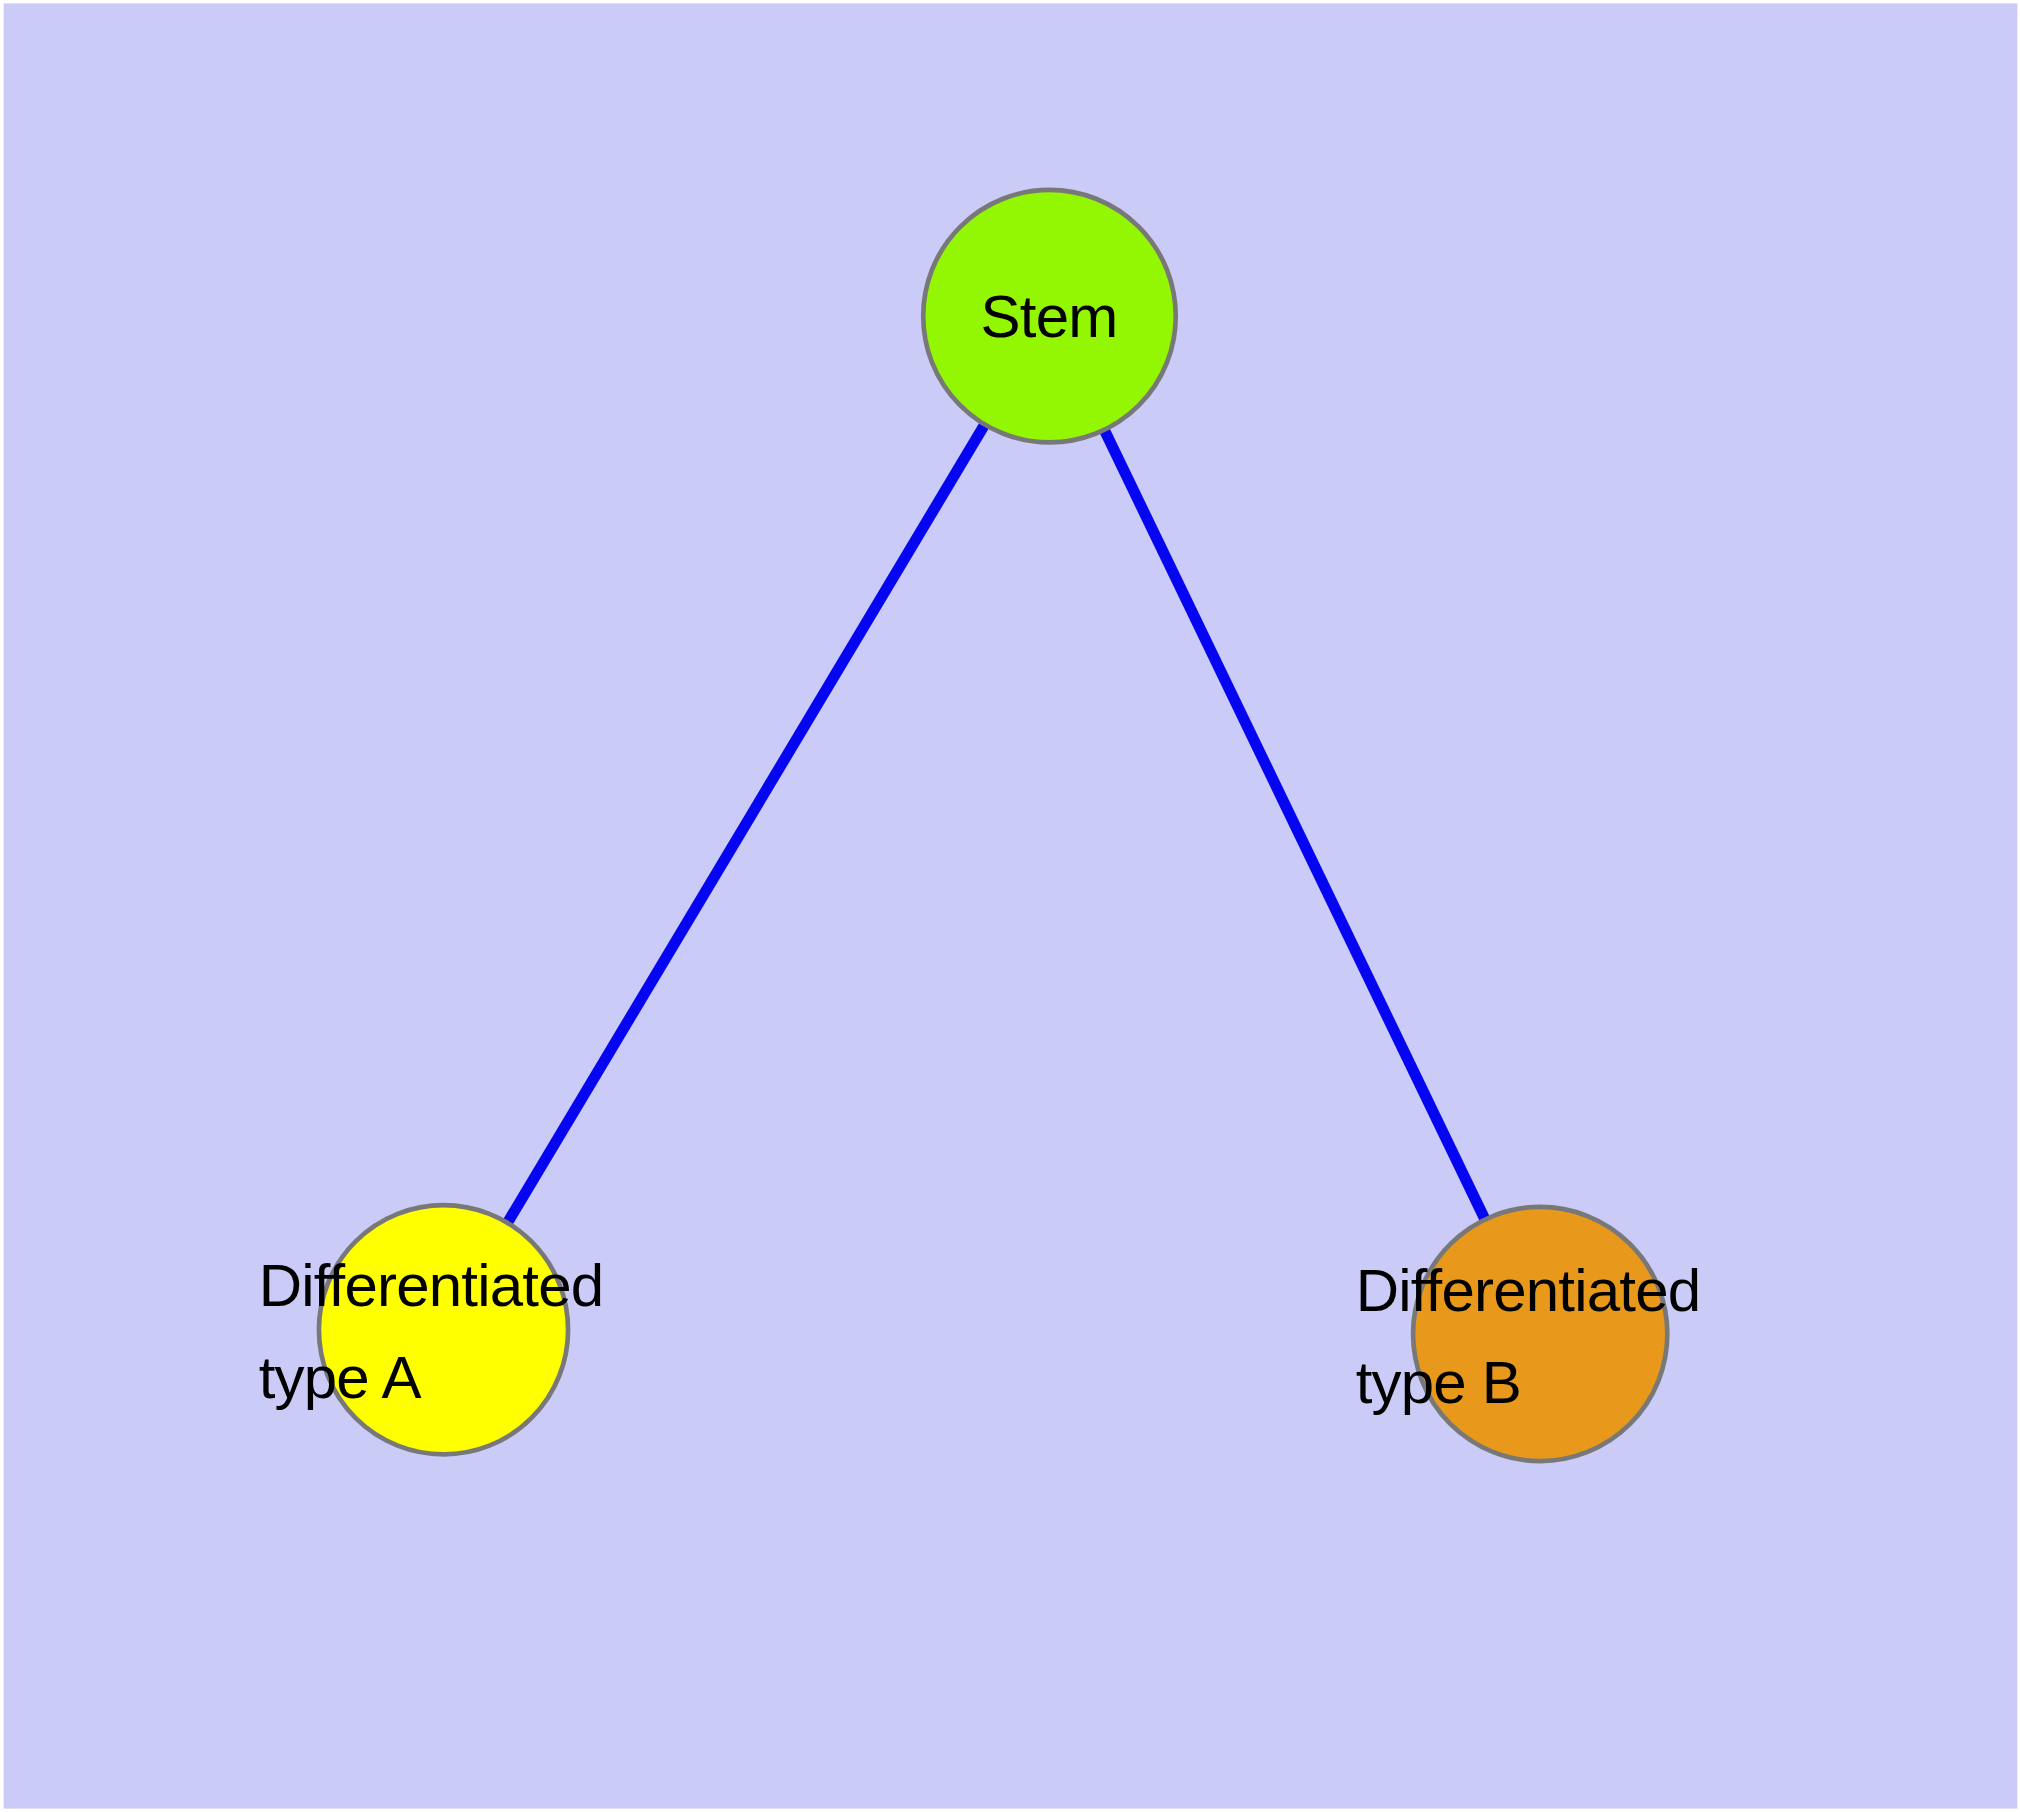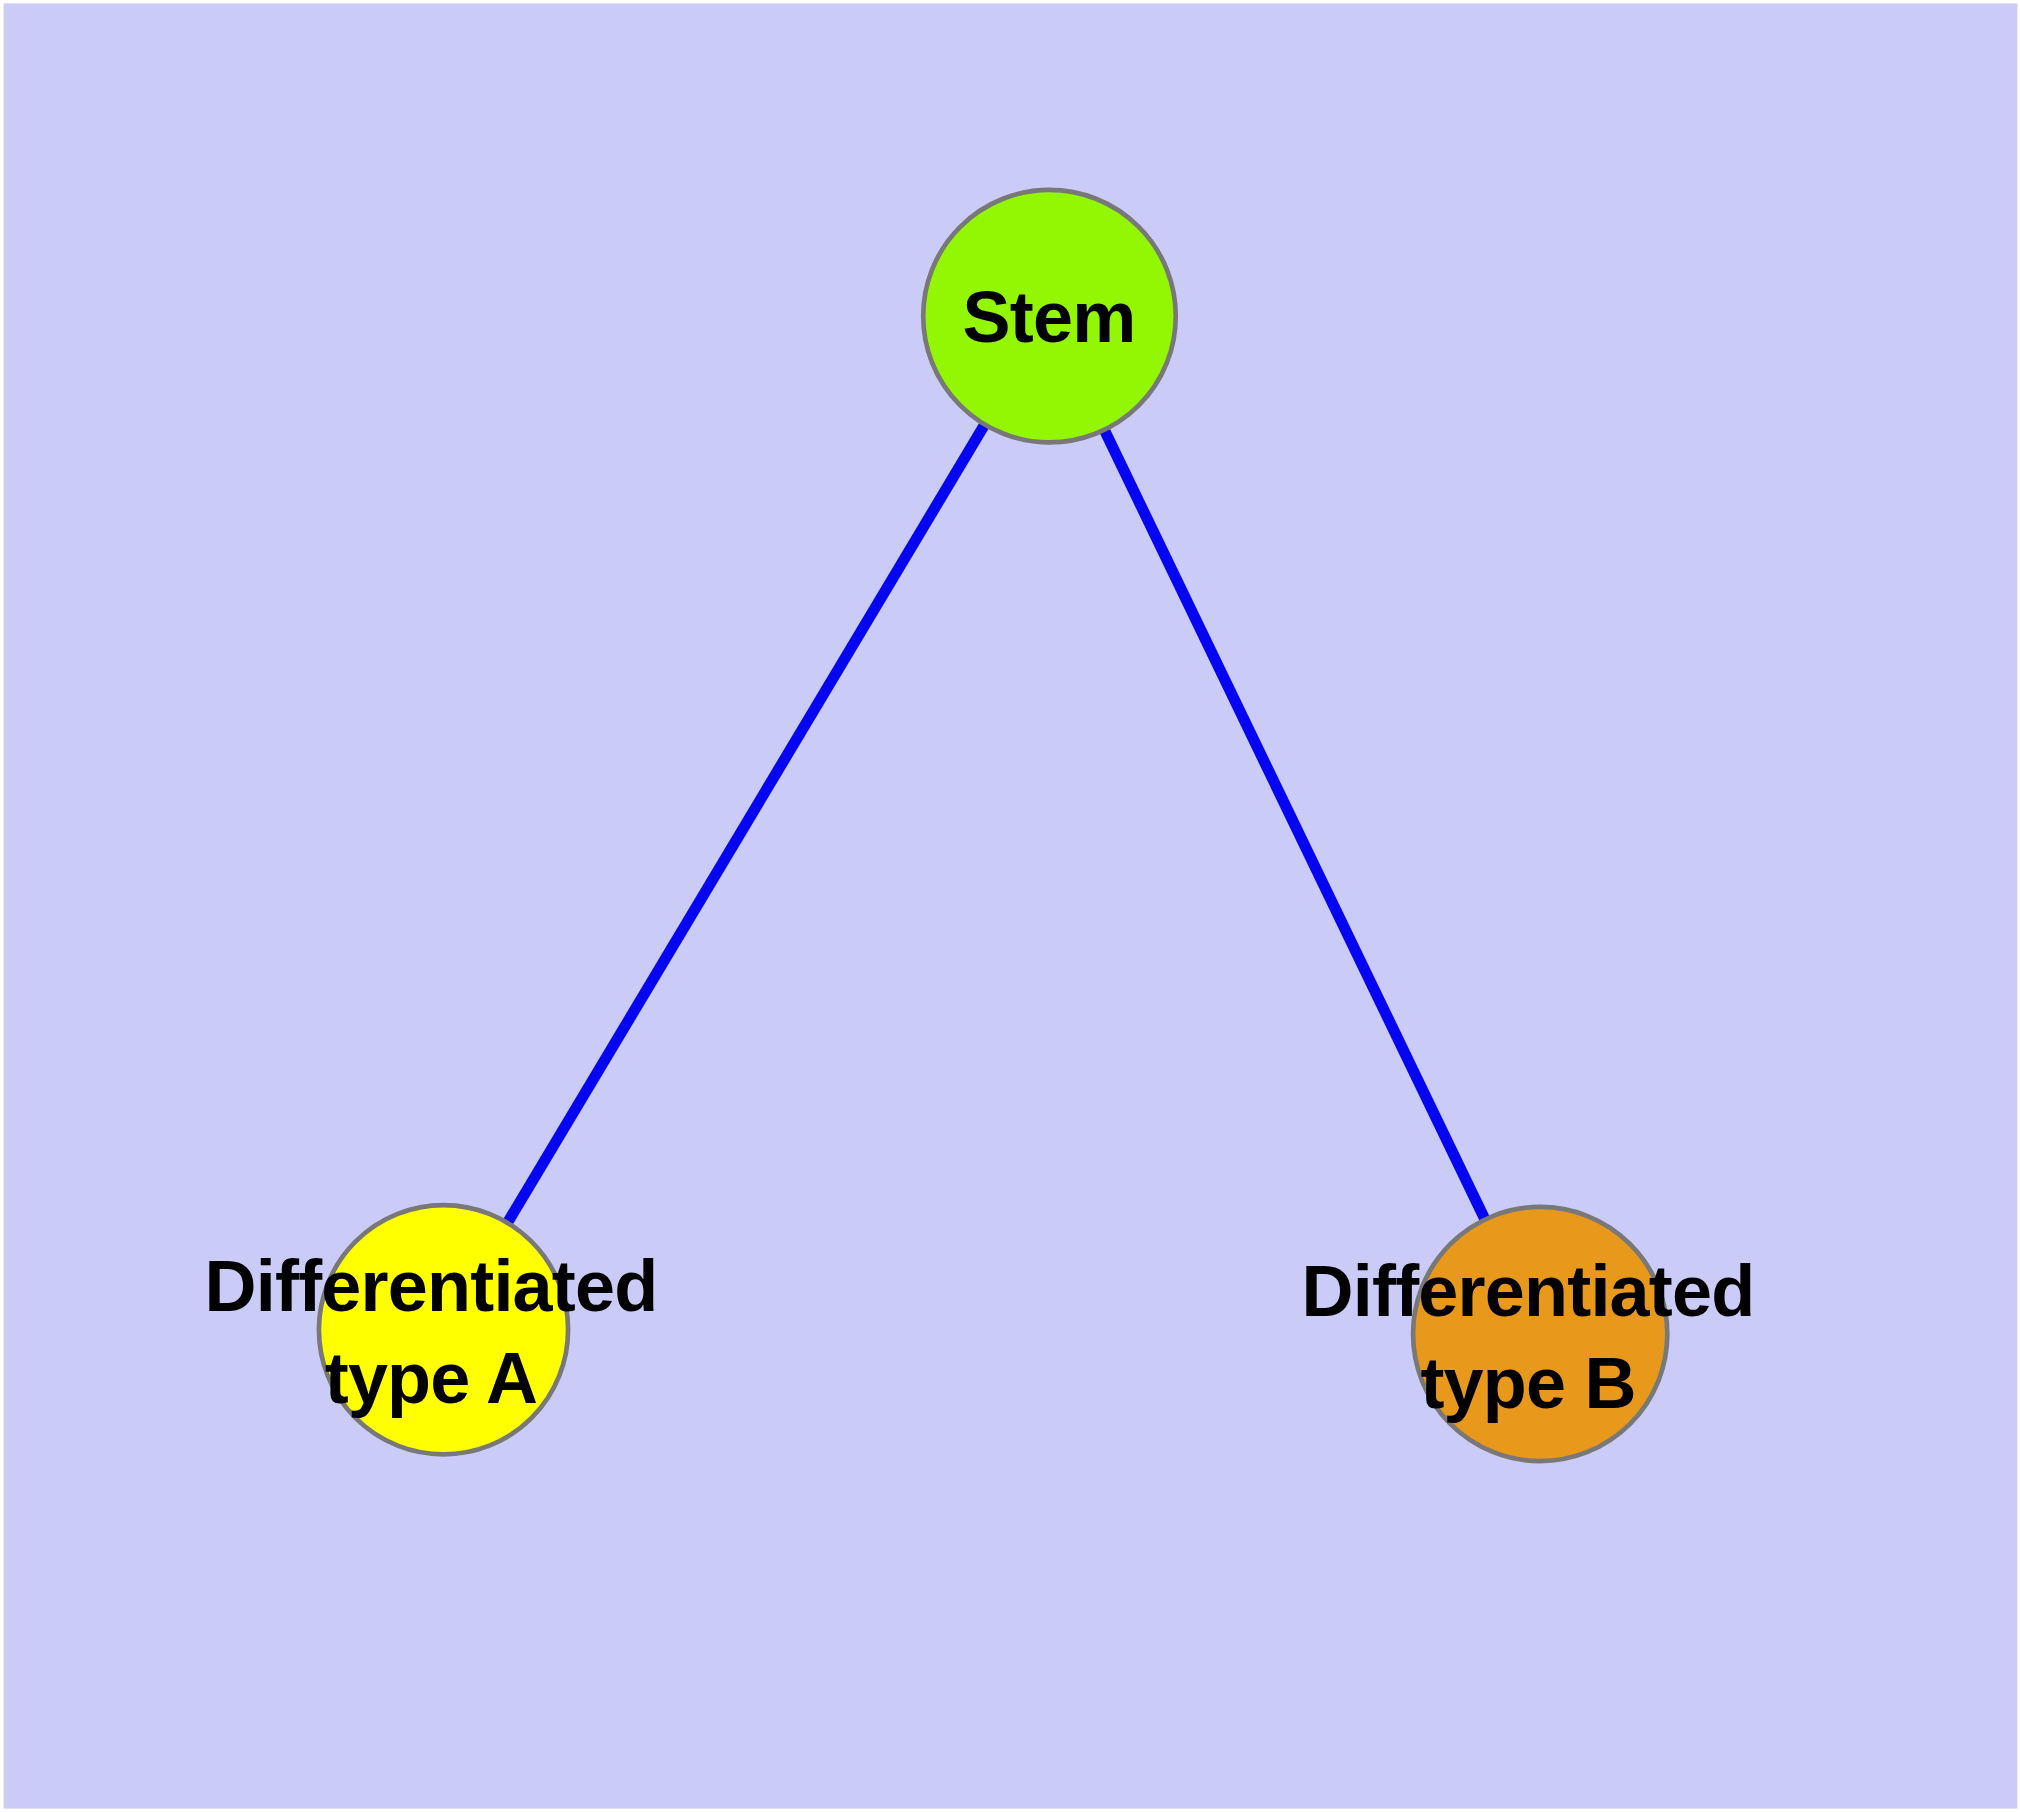--- a/index.html
+++ b/index.html
@@ -17,25 +17,25 @@
   }
   .stage svg {
     position: absolute;
     left: 0;
     top: 0;
     display: block;
   }
   .node-label {
     position: absolute;
     transform: translate(-50%, -50%);
-    font-weight: 700;
-    font-size: 72px;
+    font-weight: 400;
+    font-size: 60px;
     line-height: 92px;
     color: #000000;
-    text-align: center;
+    text-align: left;
     white-space: pre-line;
     letter-spacing: -0.8px;
     pointer-events: none;
   }
   .label-stem   { left: 1049px; top: 317px;  }
   .label-type-a { left: 431px;  top: 1332px; }
   .label-type-b { left: 1528px; top: 1337px; }
 </style>
 </head>
 <body>

